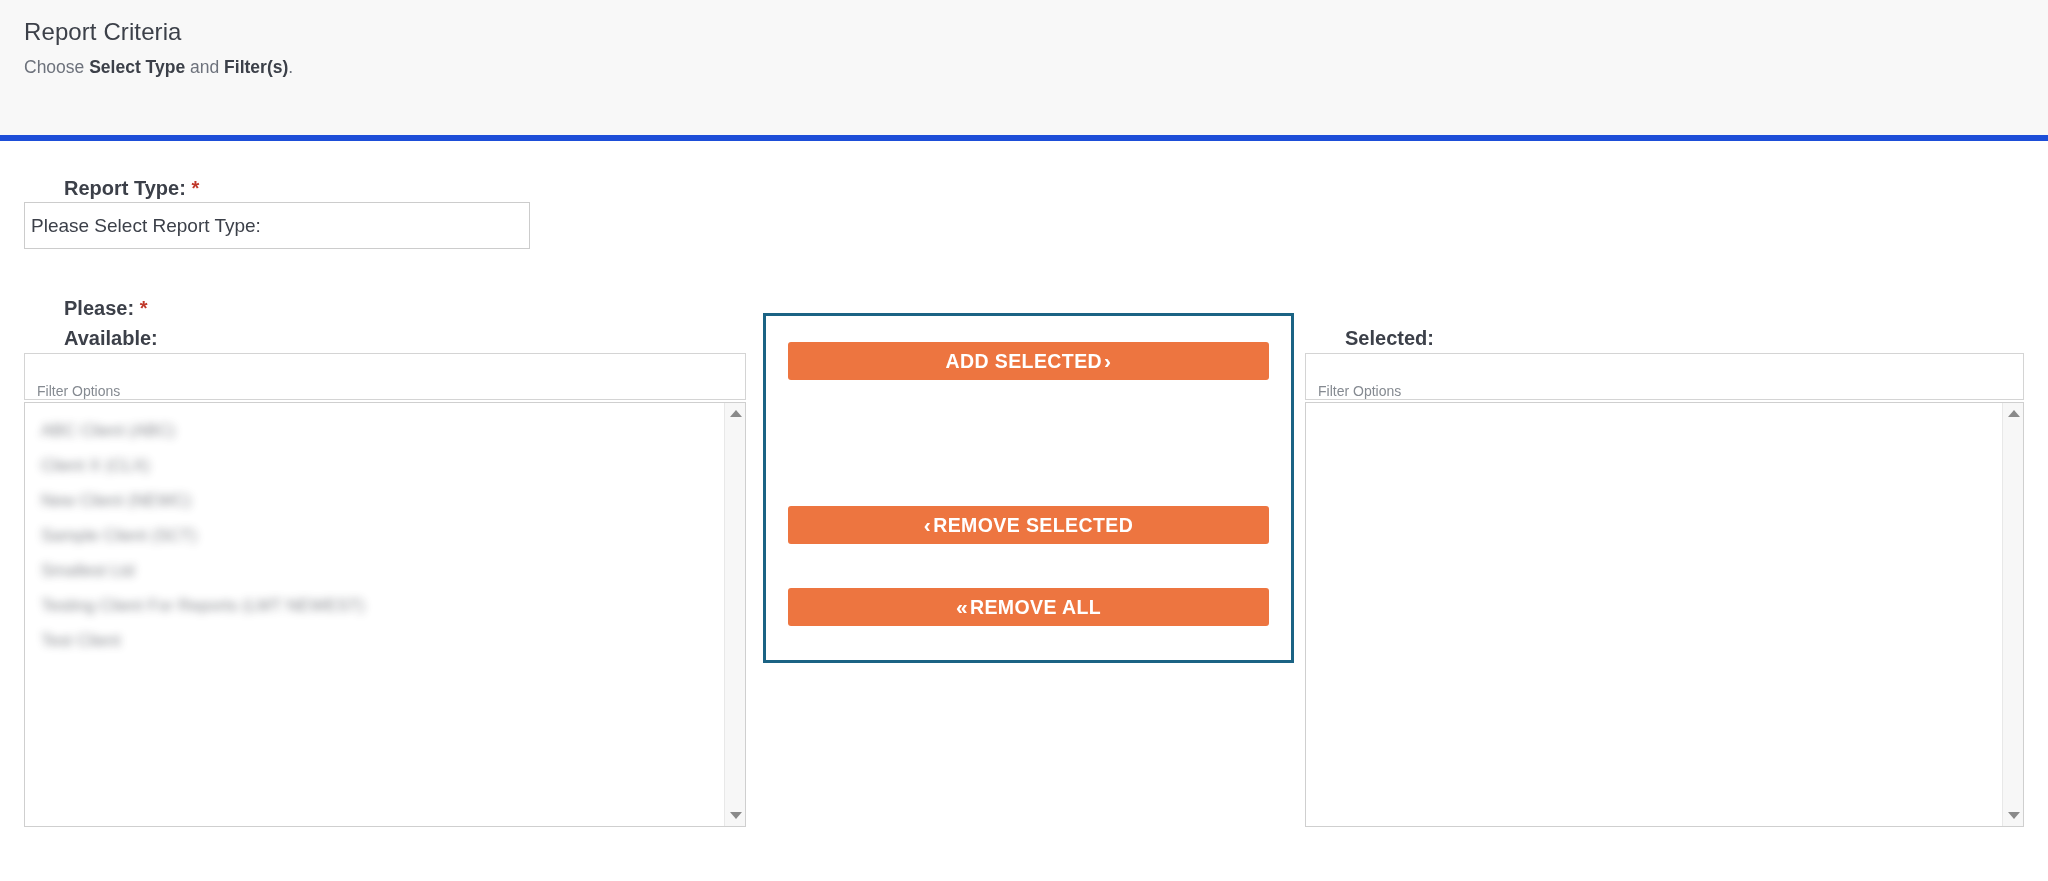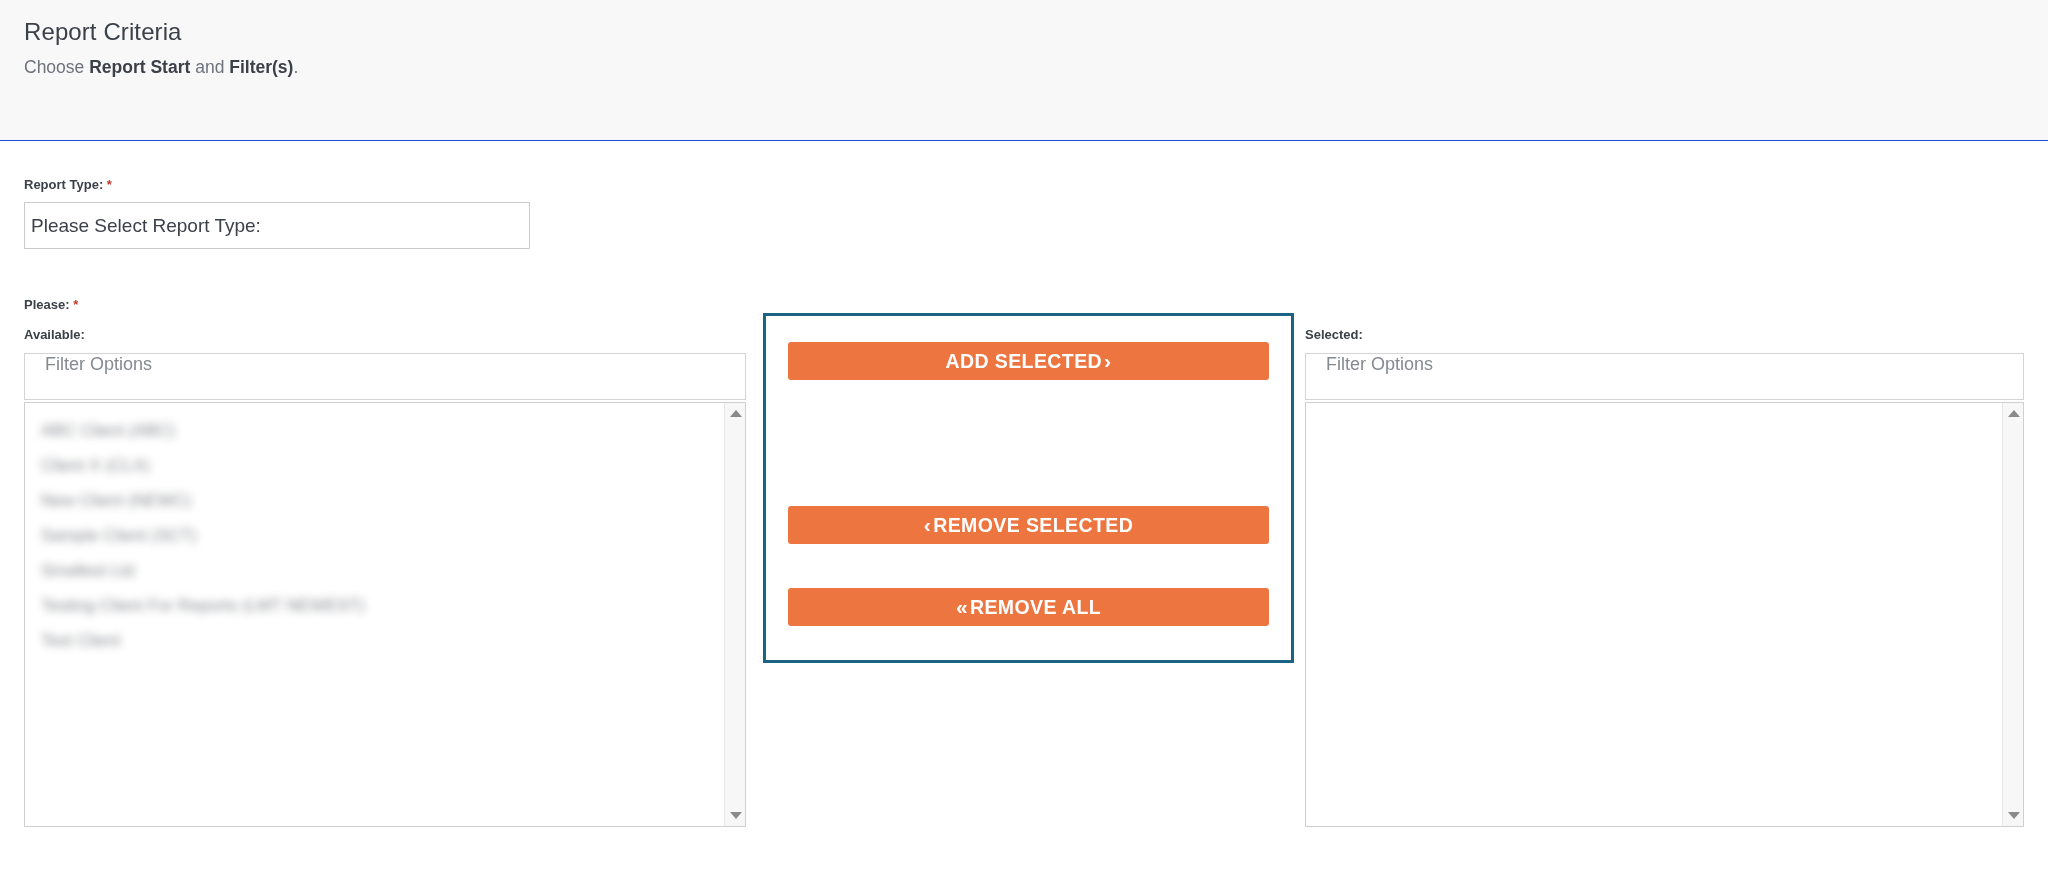--- a/index.html
+++ b/index.html
@@ -10,21 +10,21 @@
     font-family: "Liberation Sans", sans-serif;
     overflow: hidden;
   }
 
   
   .criteria-header {
     position: absolute;
     left: 0; top: 0;
     width: 2048px; height: 141px;
     background: #f8f8f8;
-    border-bottom: 1px solid #1d4ed8;
+    border-bottom: 6px solid #1d4ed8;
   }
   .criteria-title {
     position: absolute;
     left: 24px; top: 18px;
     font-size: 24px;
     font-weight: 400;
     color: #3c4049;
     letter-spacing: 0.1px;
   }
   .criteria-line {
@@ -34,24 +34,25 @@
     color: #6d727c;
     white-space: nowrap;
   }
   .criteria-line-1 { top: 57px; }
   .criteria-line-2 { top: 90px; }
   .criteria-line b { color: #3c4049; font-weight: 700; }
 
   
   .field-label {
     position: absolute;
-    font-size: 13px;
+    font-size: 20px;
     font-weight: 700;
     color: #3c4049;
     white-space: nowrap;
+    margin-left: 40px;
   }
   .req-star { color: #c0392b; font-weight: 700; }
 
   #report-type-label { left: 24px; top: 177px; }
 
   .report-type-select {
     position: absolute;
     left: 24px; top: 202px;
     width: 506px; height: 47px;
     background: #ffffff;
@@ -68,25 +69,25 @@
   
   #client-label    { left: 24px; top: 297px; }
   #available-label { left: 24px; top: 327px; text-align: center; }
   #selected-label  { left: 1305px; top: 327px; }
 
   .filter-input {
     position: absolute;
     height: 47px;
     background: #ffffff;
     border: 1px solid #d4d4d4;
-    font-size: 18px;
+    font-size: 14px;
     color: #858a91;
-    padding: 0 20px;
+    padding: 0 12px;
     display: flex;
-    align-items: flex-start;
+    align-items: flex-end;
     white-space: nowrap;
     overflow: hidden;
   }
   #available-filter { left: 24px;   top: 353px; width: 722px; }
   #selected-filter  { left: 1305px; top: 353px; width: 719px; }
 
   .list-box {
     position: absolute;
     top: 402px;
     height: 425px;
@@ -178,21 +179,21 @@
   #btn-add-all         { top: 108px; }
   #btn-remove-selected { top: 190px; }
   #btn-remove-all      { top: 272px; }
 </style>
 </head>
 <body>
 
 <div class="criteria-header">
   <div class="criteria-title">Report Criteria</div>
 
-  <div class="criteria-line criteria-line-1"><span>Choose </span><b>Report Start</b><span> and </span><b>Filter(s)</b><span>.</span></div>
+  <div class="criteria-line criteria-line-1"><span>Choose </span><b>Select Type</b><span> and </span><b>Filter(s)</b><span>.</span></div>
 
 </div>
 
 <div class="field-label" id="report-type-label"><span>Report Type:</span>
   <span class="req-star">*</span>
 </div>
 
 <div class="report-type-select" id="report-type-select">
   <span>Please Select Report Type:</span>
 </div>

